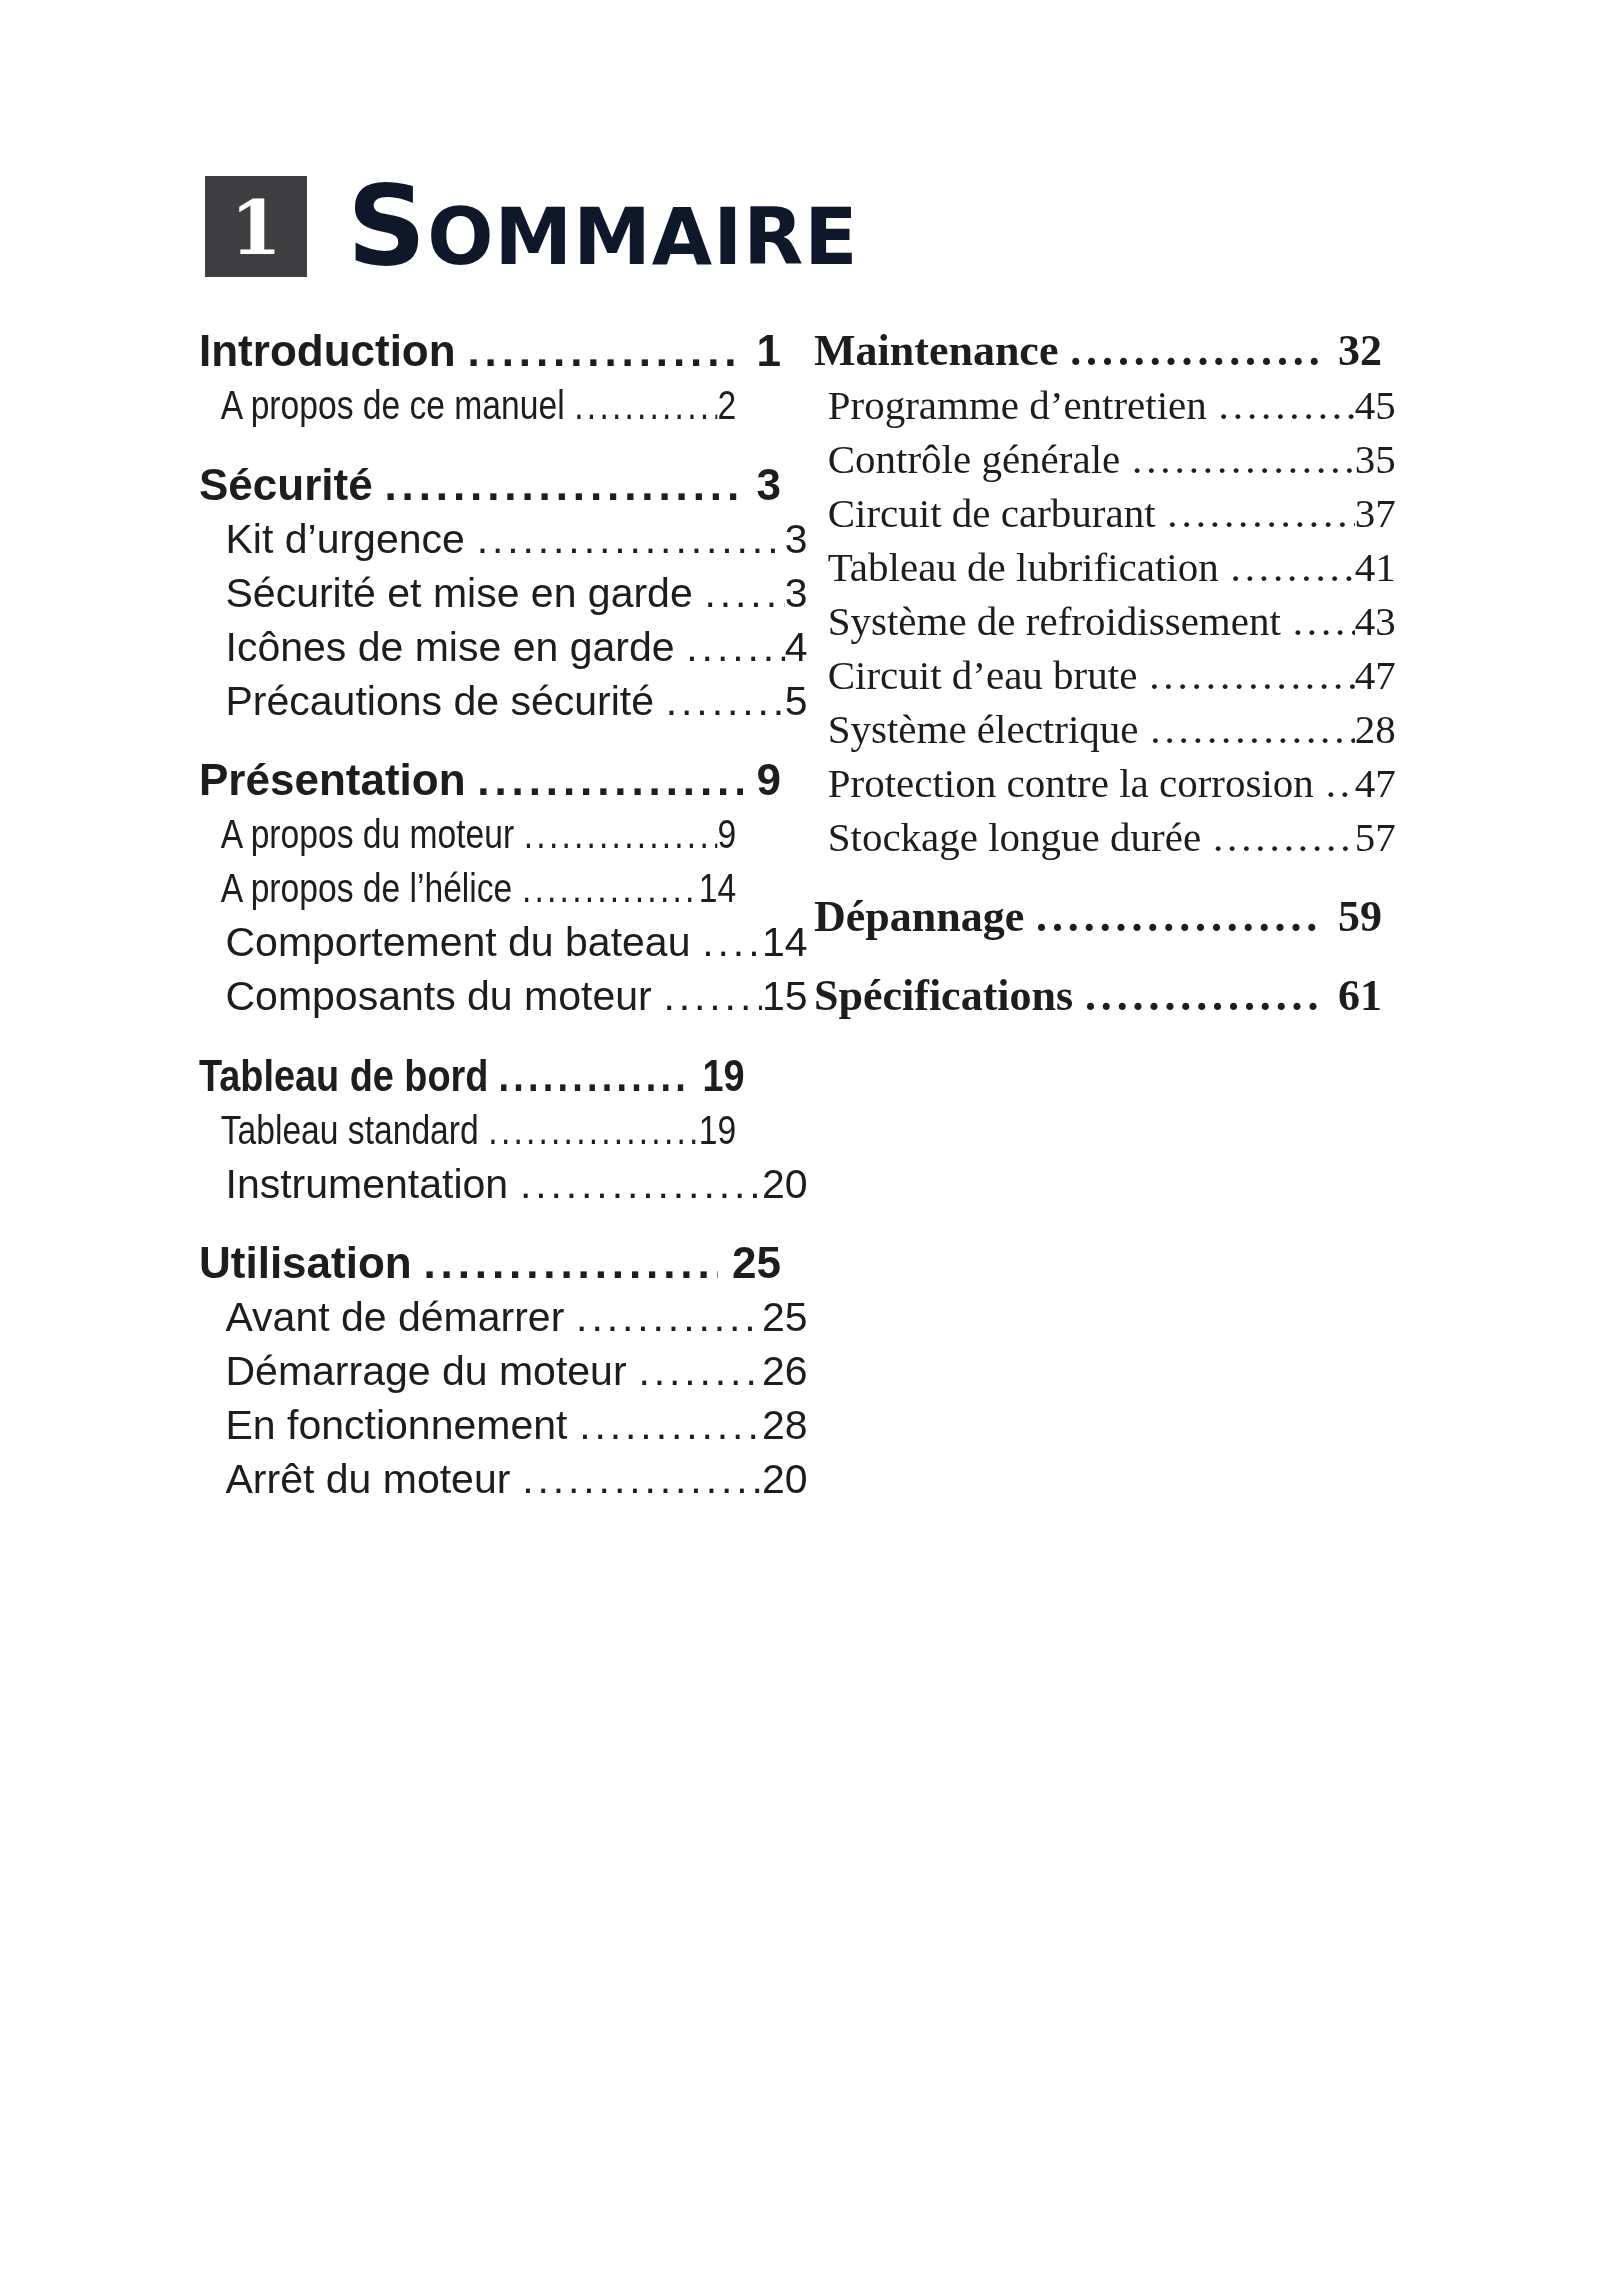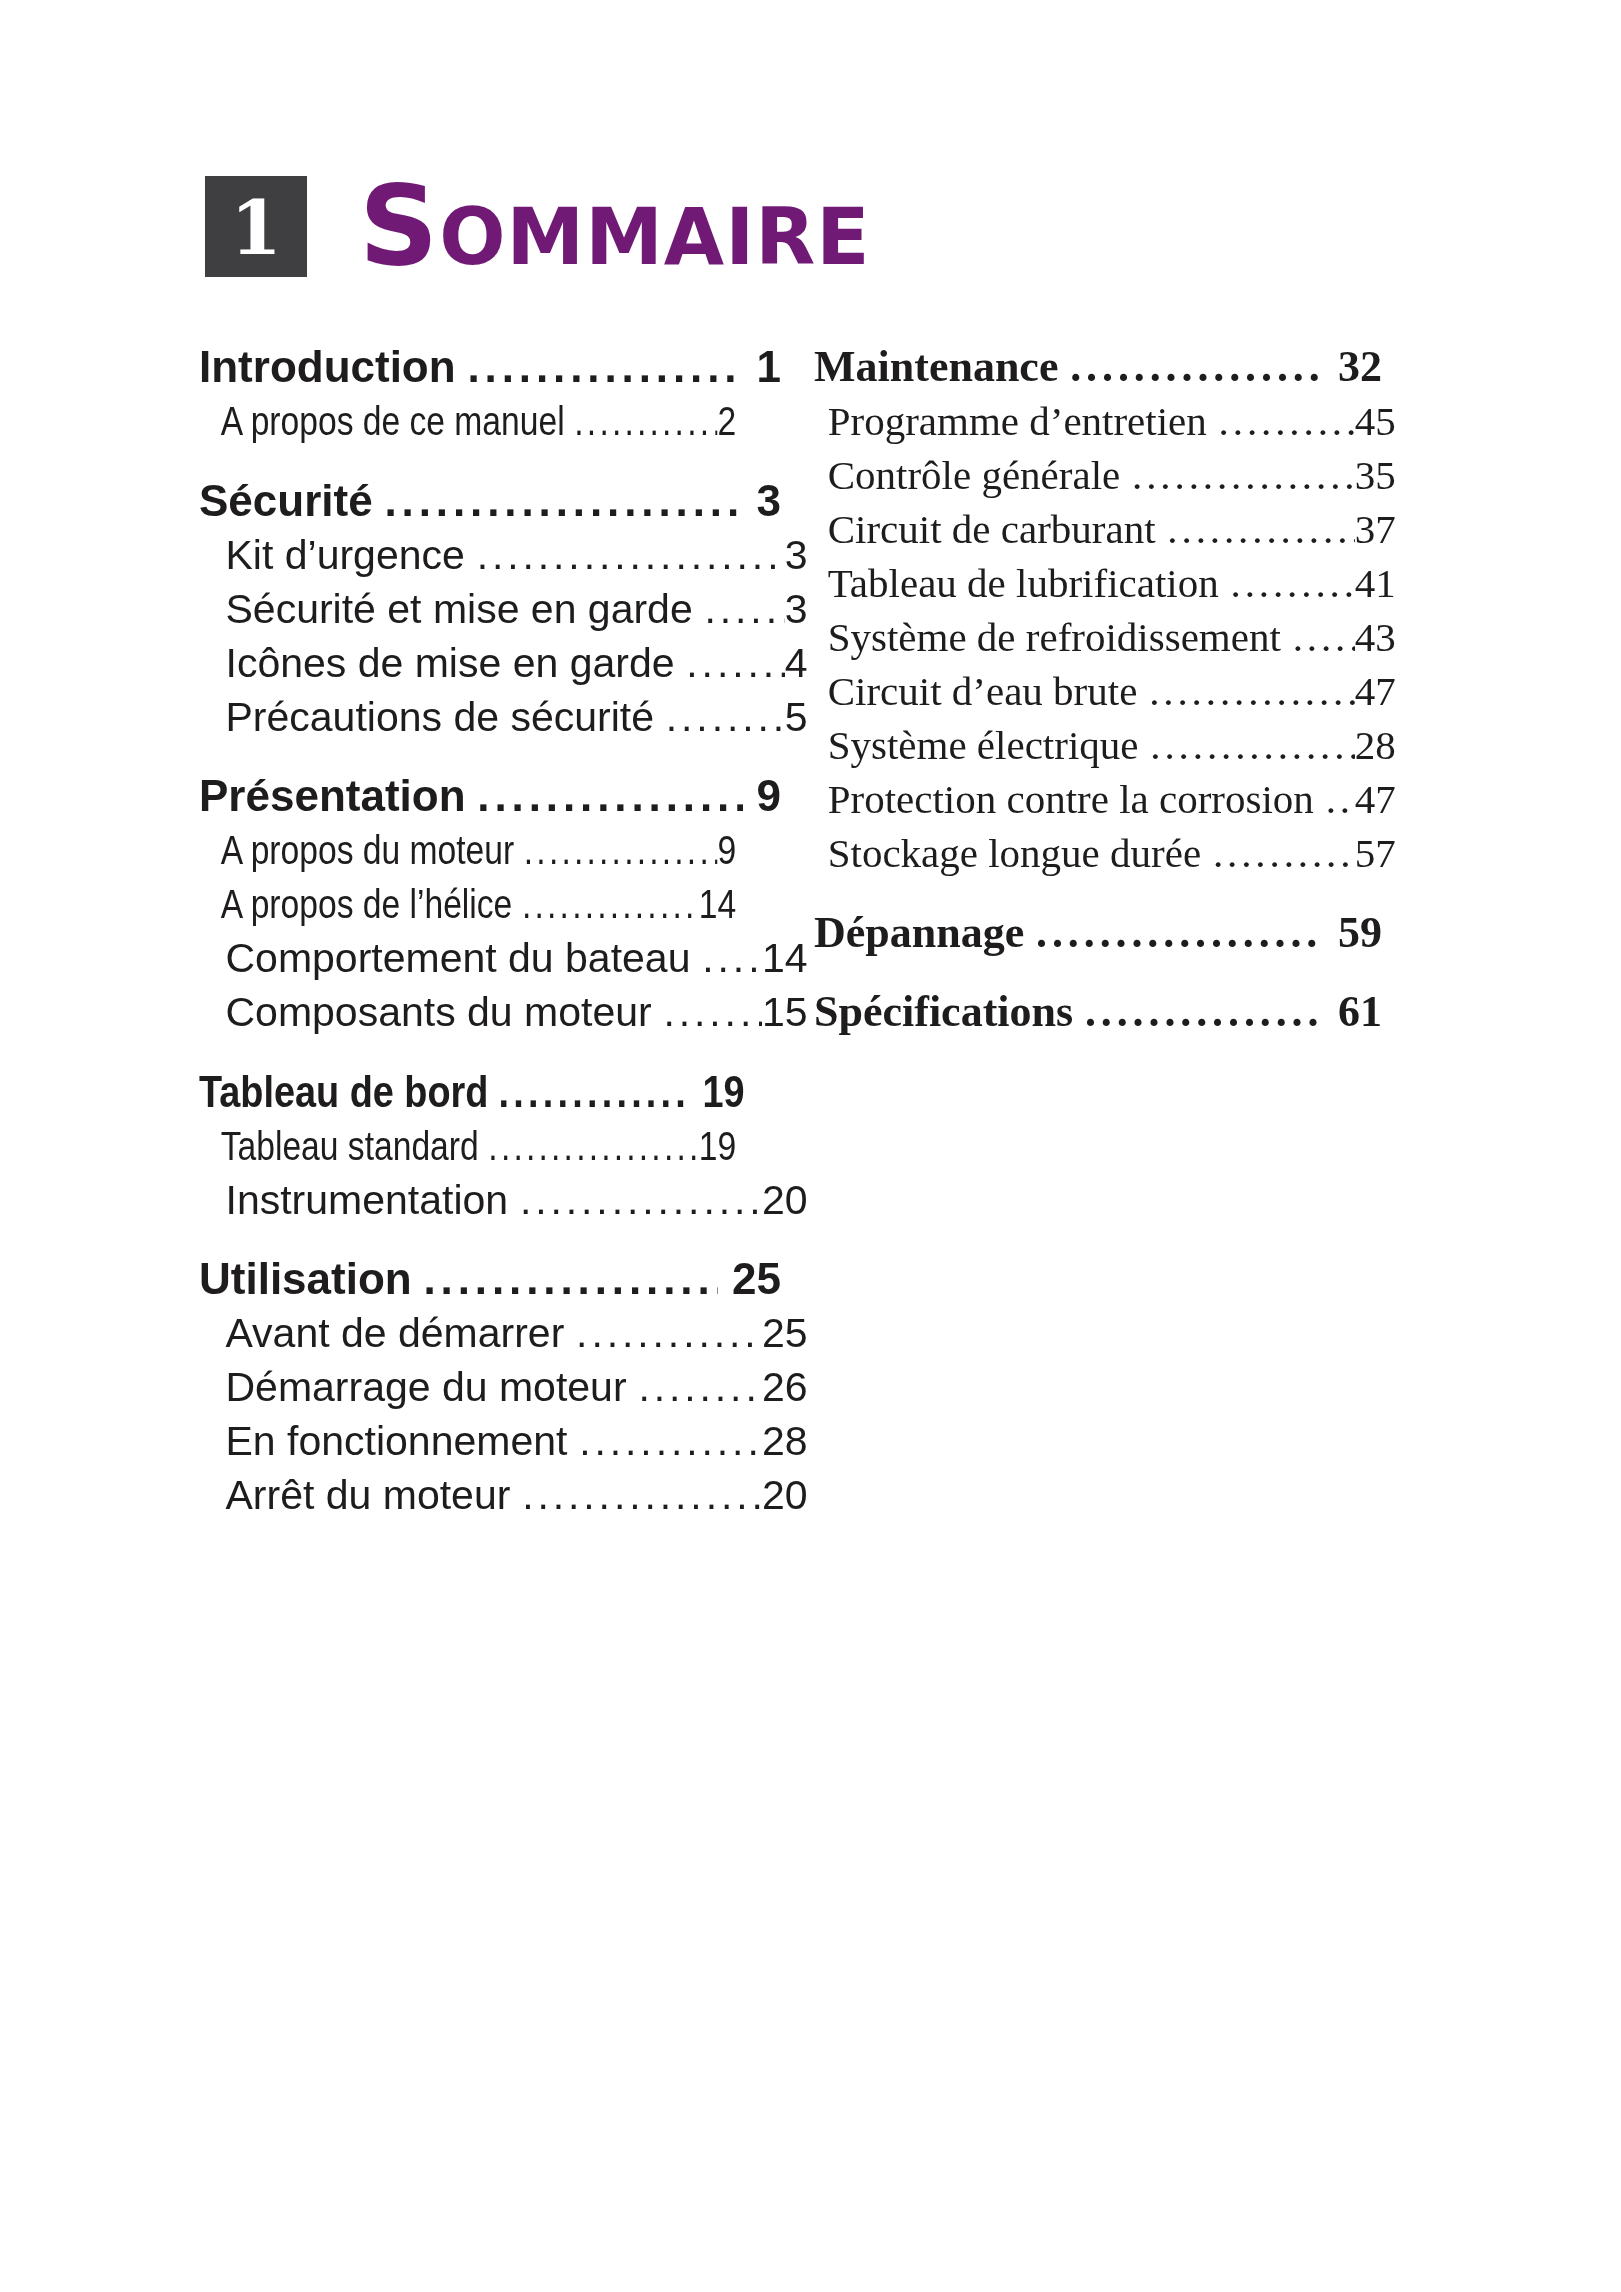--- a/index.html
+++ b/index.html
@@ -29,25 +29,25 @@
   }
   .chapter-box .chapter-num {
     font-family:"DejaVu Serif", serif;
     font-weight:bold;
     font-size:74px;
     line-height:1;
     color:#ffffff;
     transform:translateY(2px);
   }
   .page-title {
-    margin-left:52px;
+    margin-left:40px;
     white-space:nowrap;
     font-family:"DejaVu Sans", sans-serif;
     font-weight:bold;
-    color:#701a75;
+    color:#0f172a;
   }
   .title-initial { font-size:110px; line-height:1; letter-spacing:1px; }
   .title-rest    { font-size:78px;  line-height:1; letter-spacing:1px; }
 
   
   .col { position:absolute; top:324px; }
   .col-left  { left:199px; width:582px; }
   .col-right { left:814px; width:568px;font-family:Liberation Serif, serif; }
 
   .row {
@@ -56,21 +56,21 @@
     height:54px;
     line-height:54px;
     white-space:nowrap;
     width:100%;
   }
   .header-row {
     font-weight:bold;
     font-size:44px;
     margin-top:25.5px;
   }
-  .header-row.first { margin-top:16px;align-items:center; }
+  .header-row.first { margin-top:0;align-items:center; }
   .entry-row { font-size:41px; }
   .col-left  .entry-row { padding-left:26.5px; }
   .col-right .entry-row { padding-left:13.7px;justify-content:space-between; }
 
   .label { flex:0 0 auto; }
   .dots {
     flex:1 1 auto;
     overflow:hidden;
     margin-left:11.8px;
     letter-spacing:3.9px;

